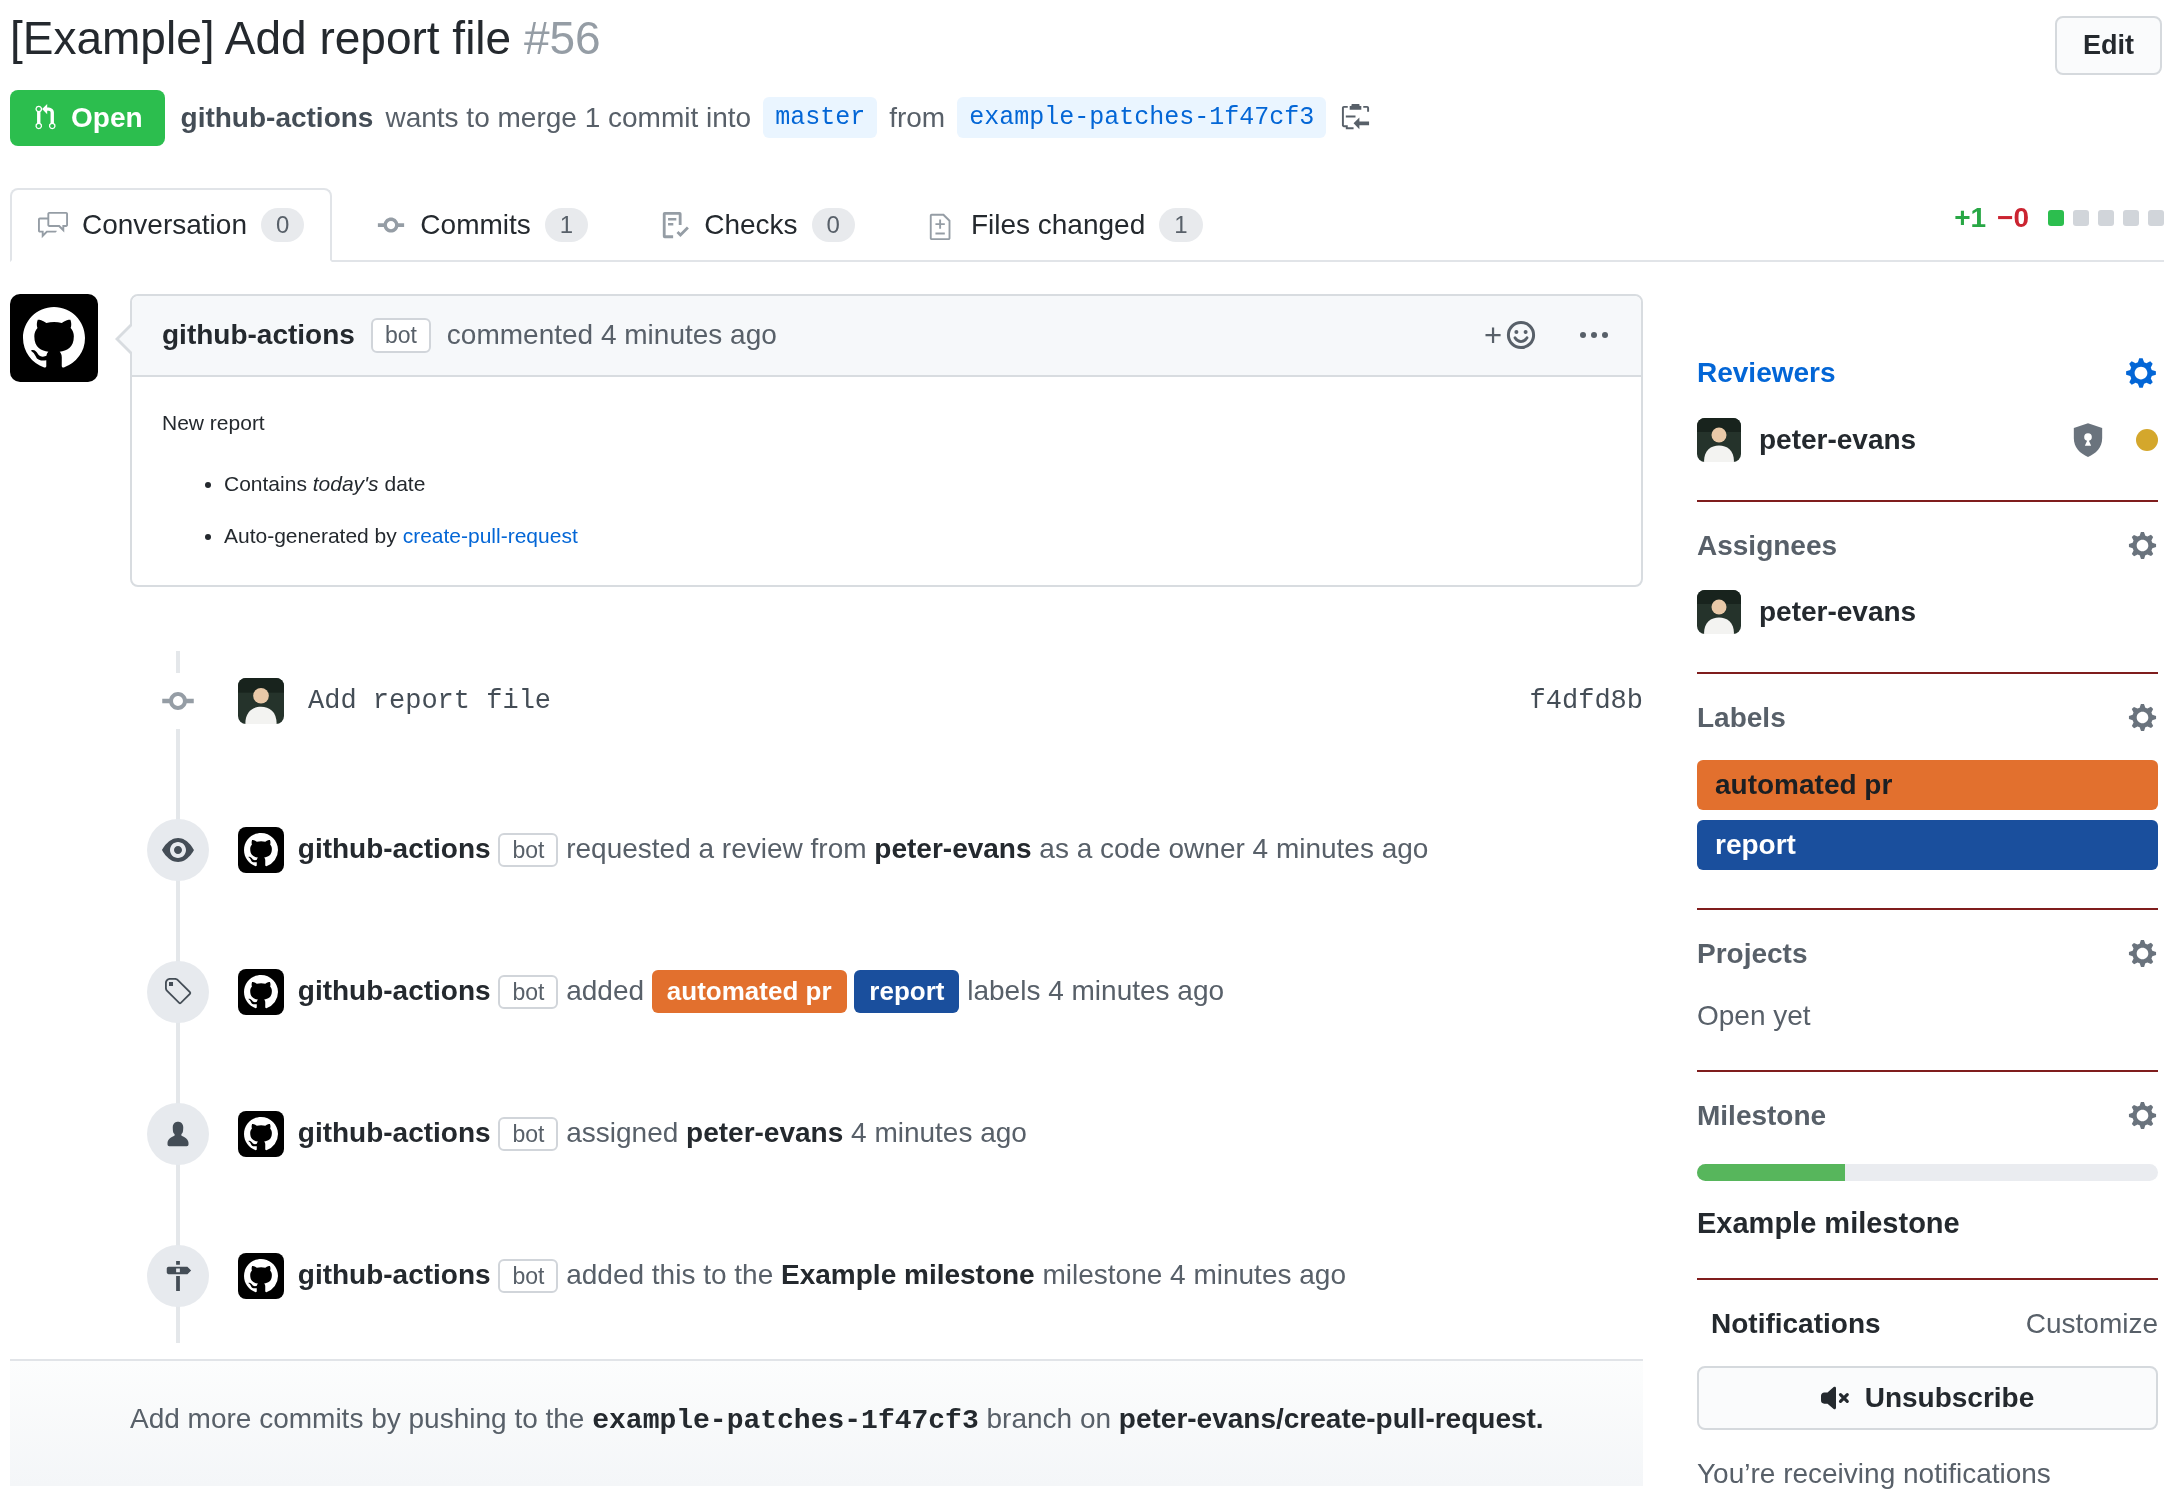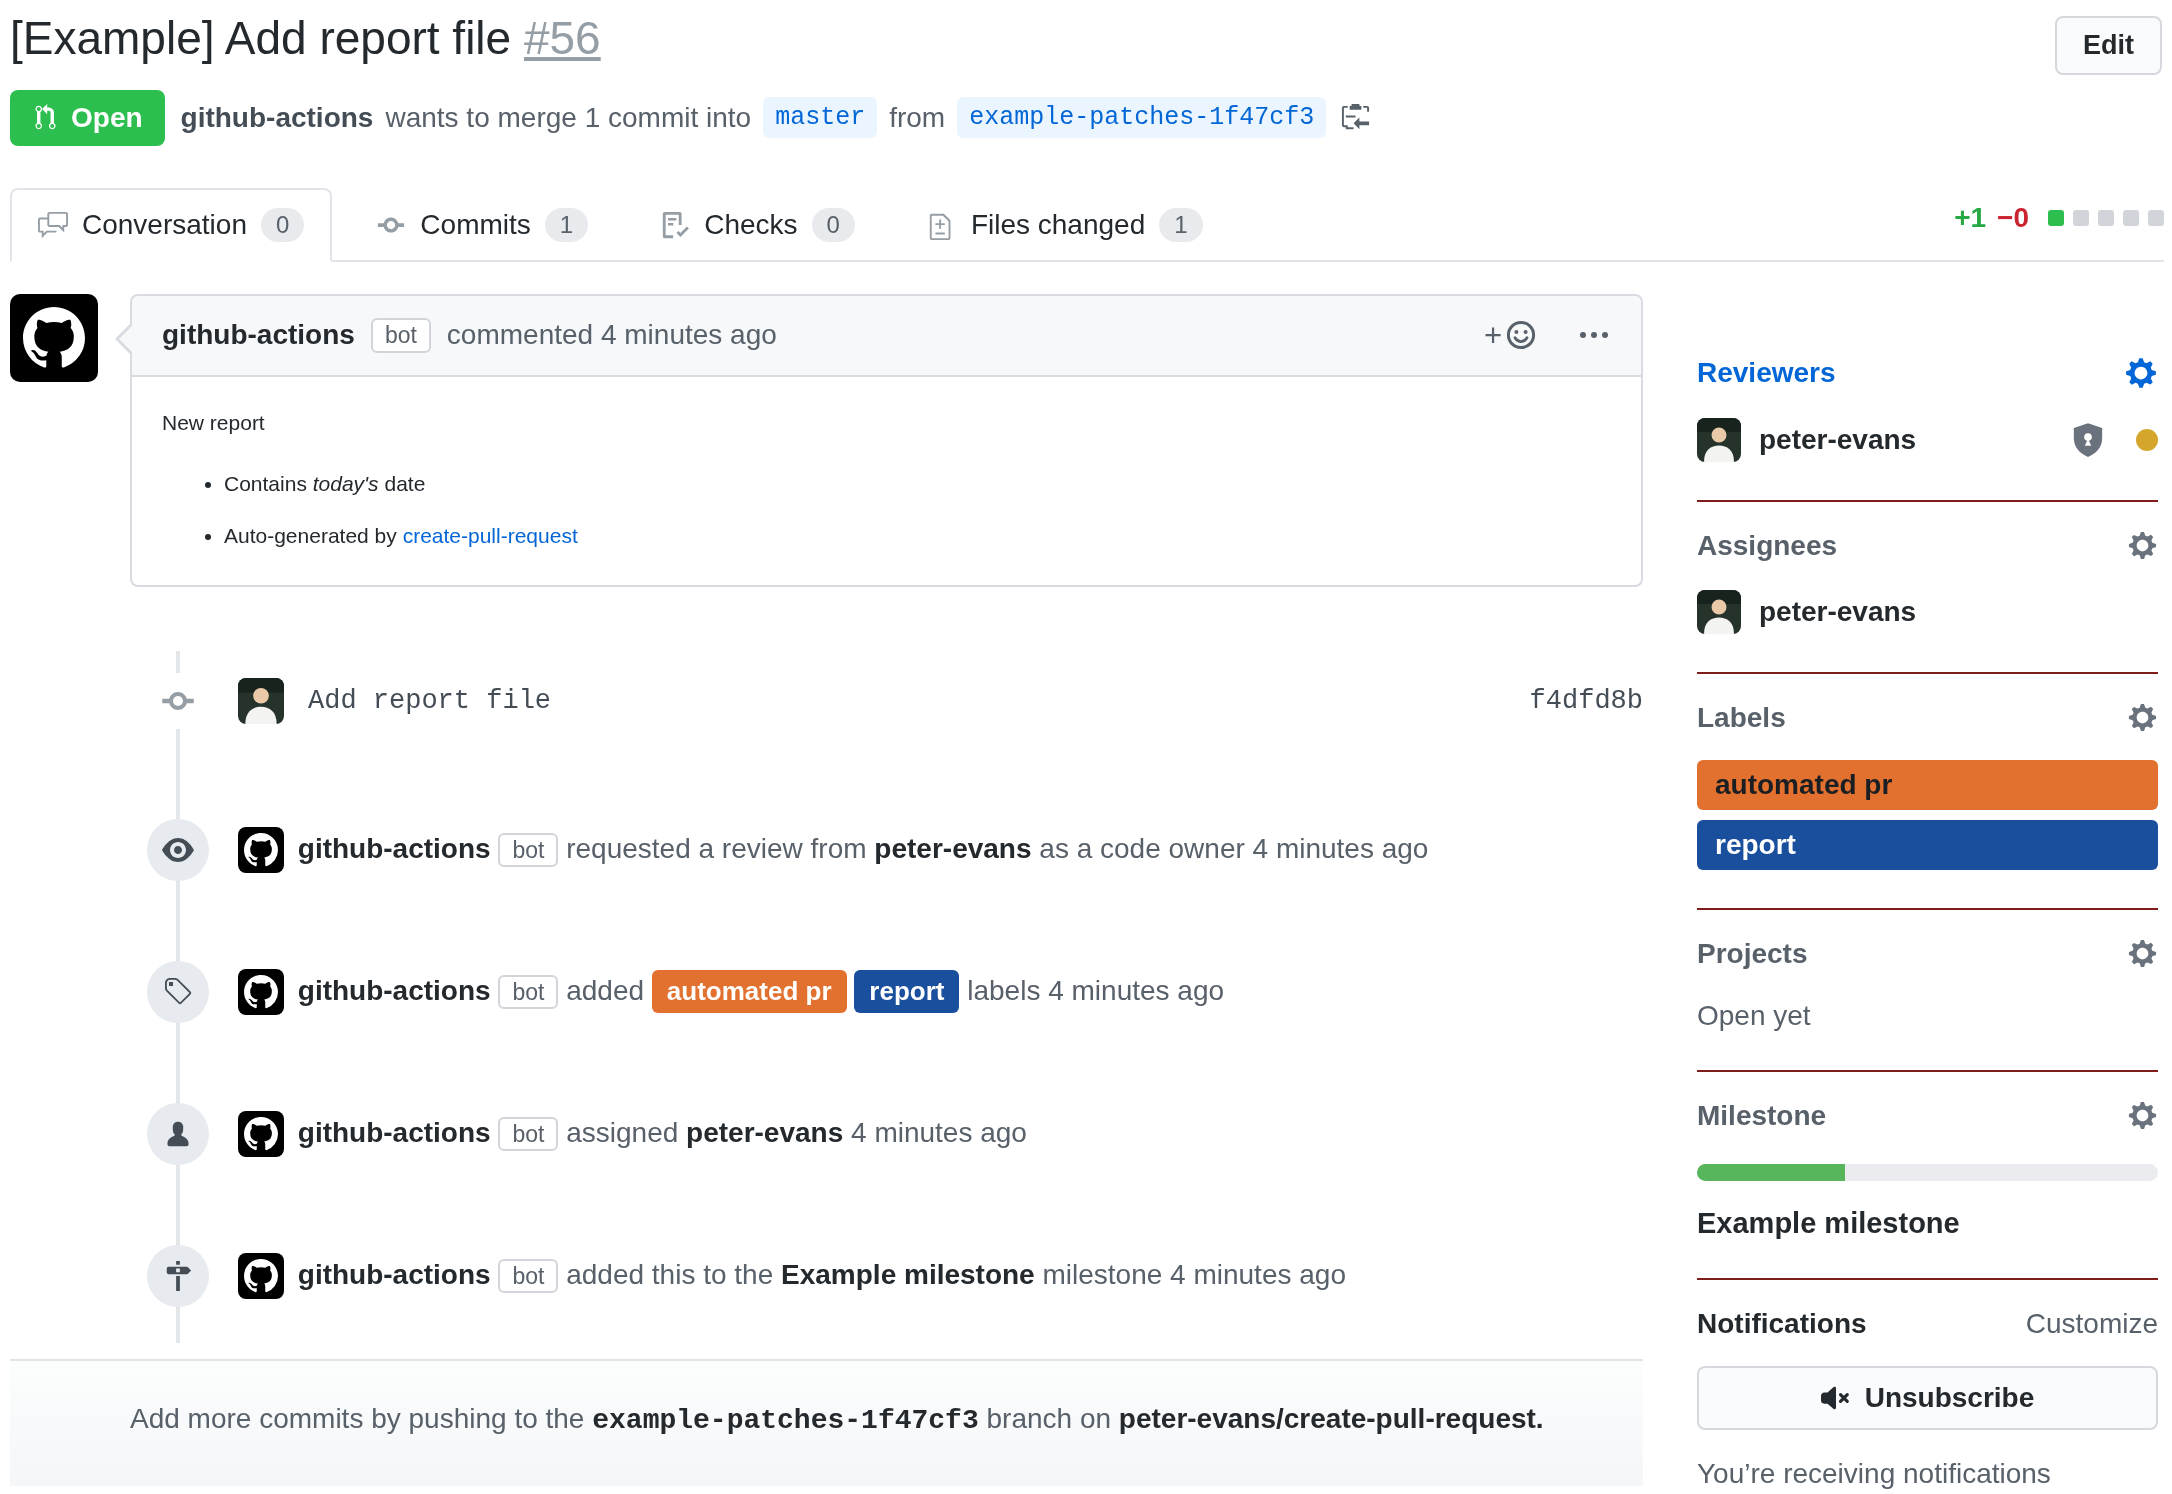--- a/index.html
+++ b/index.html
@@ -5,21 +5,21 @@
   * { box-sizing: border-box; }
   html,body { margin:0; padding:0; }
   body {
     width:2172px; height:1494px; overflow:hidden; background:#fff;
     font-family:"Liberation Sans", sans-serif; color:#24292e;
   }
   .page { position:relative; padding:10px 8px 0 10px; }
 
   
   .pr-title { margin:0; font-size:46px; font-weight:400; color:#24292e; line-height:1.25; }
-  .pr-number { color:#959da5; font-weight:400;text-decoration:underline; }
+  .pr-number { color:#959da5; font-weight:400; }
   .edit-btn {
     position:absolute; top:16px; right:10px;
     font-family:inherit; font-size:27px; font-weight:700; color:#24292e;
     background:#fafbfc; border:2px solid #d5d9dd; border-radius:8px; padding:12px 26px; cursor:pointer;
   }
   .pr-meta { display:flex; align-items:center; gap:16px; margin-top:22px; font-size:28px; color:#586069; }
   .state-badge {
     display:inline-flex; align-items:center; gap:12px; color:#fff; font-weight:700;
     font-size:28px; padding:12px 22px; border-radius:8px; flex:none;
   }
@@ -113,21 +113,21 @@
   }
   .merge-note .branch-mono { font-family:"Liberation Mono", monospace; font-weight:700; color:#24292e; }
   .merge-note .repo { font-weight:700; color:#24292e; }
 
   
   .side-section { padding:28px 0 38px; border-bottom:2px solid #7f1d1d; }
   .side-section.last { border-bottom:none; }
   .side-head { display:flex; align-items:center; justify-content:space-between; font-size:28px; font-weight:700; color:#586069; }
   .side-head .gear { color:#6a737d; display:inline-flex; cursor:pointer; }
   .side-head.blue, .side-head.blue .gear { color:#0366d6; }
-  .side-head.dark { color:#24292e; }
+  .side-head.dark { color:#24292e;margin-left:14px; }
   .user-row { display:flex; align-items:center; margin-top:28px; }
   .user-avatar { width:44px; height:44px; border-radius:8px; overflow:hidden; margin-right:18px; flex:none; }
   .user-name { font-weight:700; font-size:28px; color:#24292e; }
   .reviewer-icons { margin-left:auto; display:flex; align-items:center; gap:30px; }
   .shield { color:#6a737d; display:inline-flex; }
   .dot { width:22px; height:22px; border-radius:50%; }
   .labels-list { margin-top:26px; display:flex; flex-direction:column; gap:10px; }
   .side-label { height:50px; display:flex; align-items:center; padding:0 18px; border-radius:6px; font-size:28px; font-weight:700; cursor:pointer; }
   .side-label.dark-text { color:#1b1f23; }
   .side-label.light-text { color:#fff; }

